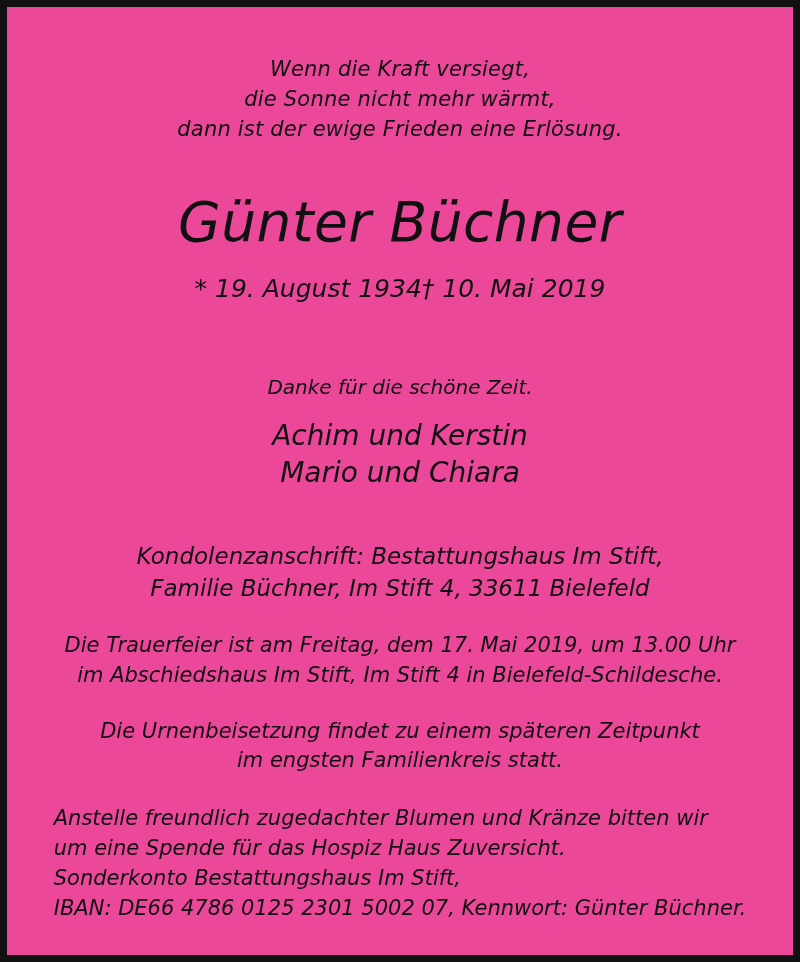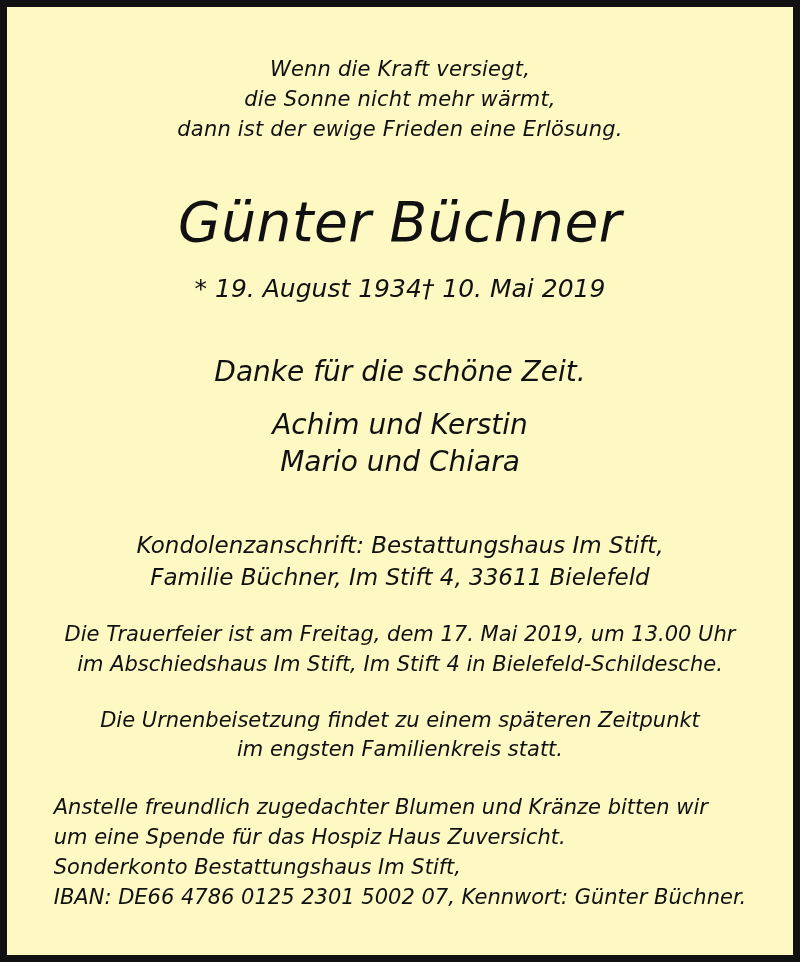--- a/index.html
+++ b/index.html
@@ -9,21 +9,21 @@
   }
   body {
     width: 800px;
     height: 962px;
     font-family: "DejaVu Sans", sans-serif;
   }
   .obituary {
     box-sizing: border-box;
     width: 800px;
     height: 962px;
-    background: #fef9c3;
+    background: #ec4899;
     border: 7px solid #111111;
     padding: 30px 40px 18px 40px;
     display: flex;
     flex-direction: column;
     align-items: center;
     color: #111111;
     font-style: italic;
   }
   .poem {
     text-align: center;
@@ -45,22 +45,22 @@
 
   .dates {
     margin-top: 22px;
     font-size: 25px;
     display: flex;
     justify-content: center;
     align-items: flex-start;
   }
 
   .thanks {
-    margin-top: 52px;
-    font-size: 28px;
+    margin-top: 72px;
+    font-size: 20px;
     text-align: center;
   }
 
   .family {
     margin-top: 18px;
     font-size: 28px;
     text-align: center;
     line-height: 1.33;
   }
 

